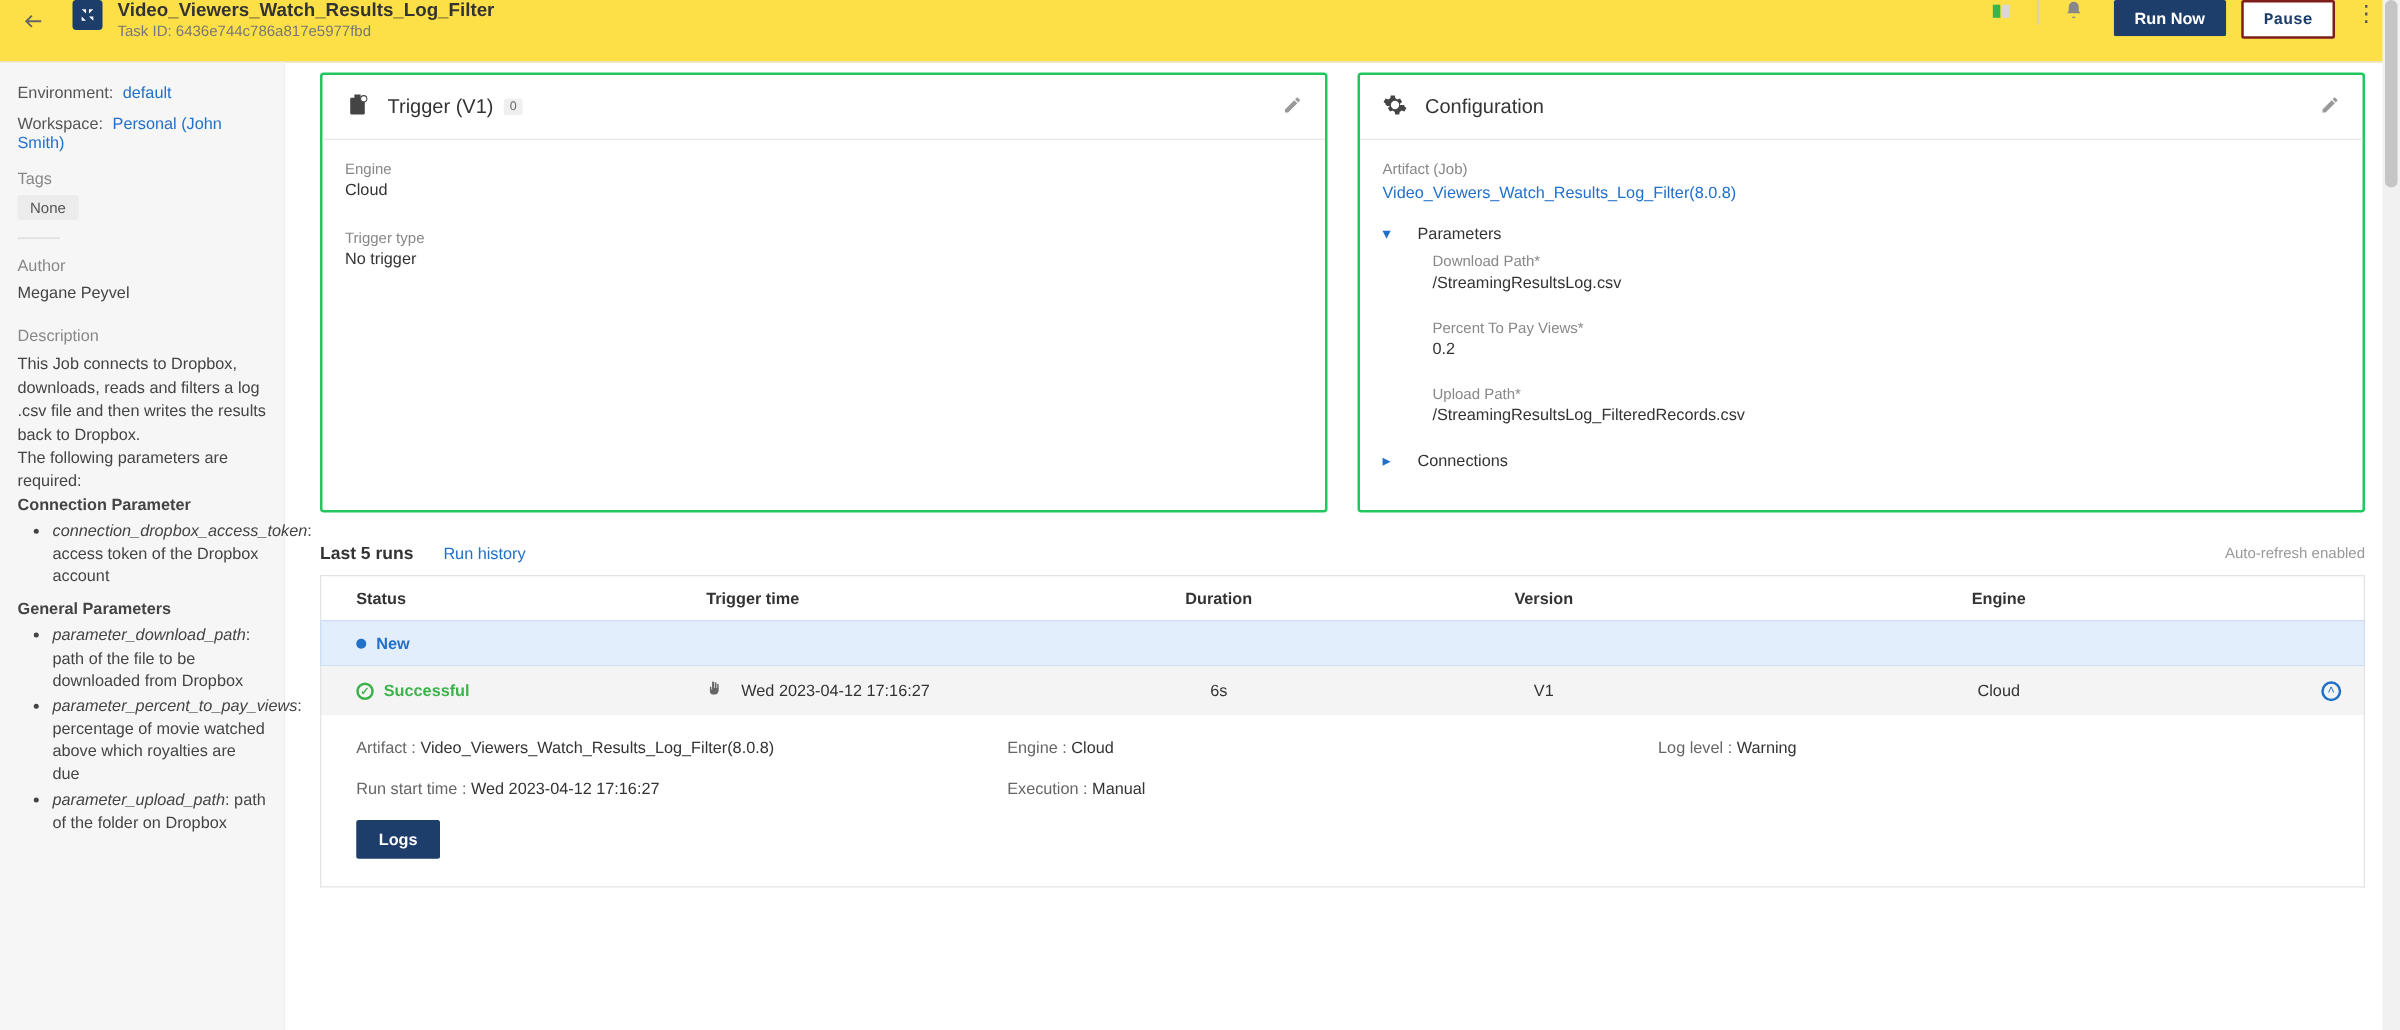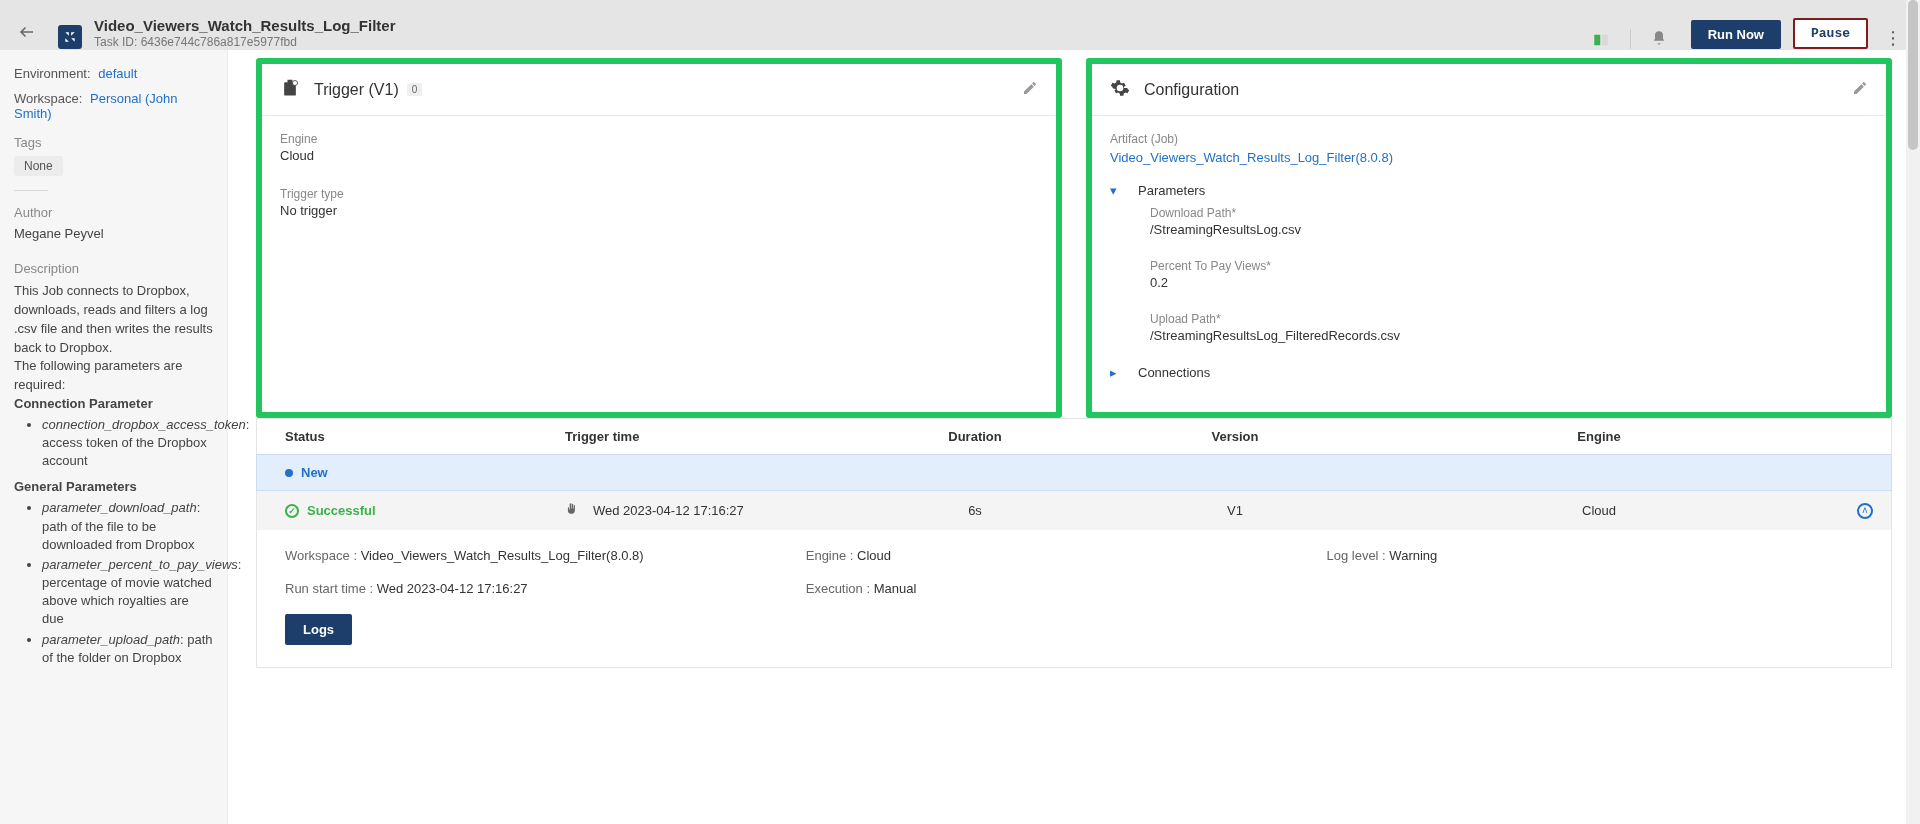--- a/index.html
+++ b/index.html
@@ -10,24 +10,24 @@
     background: #fff;
     width: 1920px;
     height: 824px;
     overflow: hidden;
     position: relative;
   }
 
   
   .header {
     height: 50px;
-    background: #e5e5e5;
+    background: #fde047;
     border-bottom: 1px solid #e4e4e4;
     display: flex;
-    align-items: flex-end;
+    align-items: flex-start;
     padding: 0 18px 0 10px;
   }
   .header .back {
     width: 34px; height: 34px;
     display:flex;align-items:center;justify-content:center;
     color:#666; cursor:pointer; font-size:18px;
   }
   .header .logo {
     width:24px;height:24px;
     margin:0 12px 0 14px;
@@ -91,21 +91,21 @@
     flex:1;
     padding:8px 28px 28px 28px;
     overflow-y:auto;
     position:relative;
   }
 
   .cards-row { display:flex; gap:24px; }
   .card {
     flex:1;
     background:#fff;
-    border:6px solid #22c55e;
+    border:2px solid #22c55e;
     border-radius:3px;
   }
   .card-header {
     display:flex; align-items:center;
     padding:14px 18px;
     border-bottom:1px solid #e8e8e8;
   }
   .card-header .icon { color:#444; margin-right:14px;}
   .card-header .title { font-size:16px; font-weight:500; color:#333;}
   .card-header .badge {
@@ -351,20 +351,26 @@
           </div>
 
           <div class="expander">
             <span class="arrow">▸</span>
             <span class="lbl">Connections</span>
           </div>
         </div>
       </div>
     </div>
 
+    <div class="runs-header">
+      <span class="title">Last 5 runs</span>
+      <span class="link">Run history</span>
+      <span class="spacer"></span>
+      <span class="auto">Auto-refresh enabled</span>
+    </div>
 
     <div class="runs-table-head">
       <div class="col-status">Status</div>
       <div class="col-trigger">Trigger time</div>
       <div class="col-duration">Duration</div>
       <div class="col-version">Version</div>
       <div class="col-engine">Engine</div>
       <div class="col-caret"></div>
     </div>
 
@@ -390,21 +396,21 @@
       <div class="col-version">V1</div>
       <div class="col-engine">Cloud</div>
       <div class="col-caret" style="display:flex;justify-content:flex-end">
         <span class="caret-btn">˄</span>
       </div>
     </div>
 
     <div class="run-detail">
       <div class="drow">
         <div class="dcell">
-          <span class="k">Workspace :</span>
+          <span class="k">Artifact :</span>
           <span class="v">Video_Viewers_Watch_Results_Log_Filter(8.0.8)</span>
         </div>
         <div class="dcell">
           <span class="k">Engine :</span>
           <span class="v">Cloud</span>
         </div>
         <div class="dcell">
           <span class="k">Log level :</span>
           <span class="v">Warning</span>
         </div>

